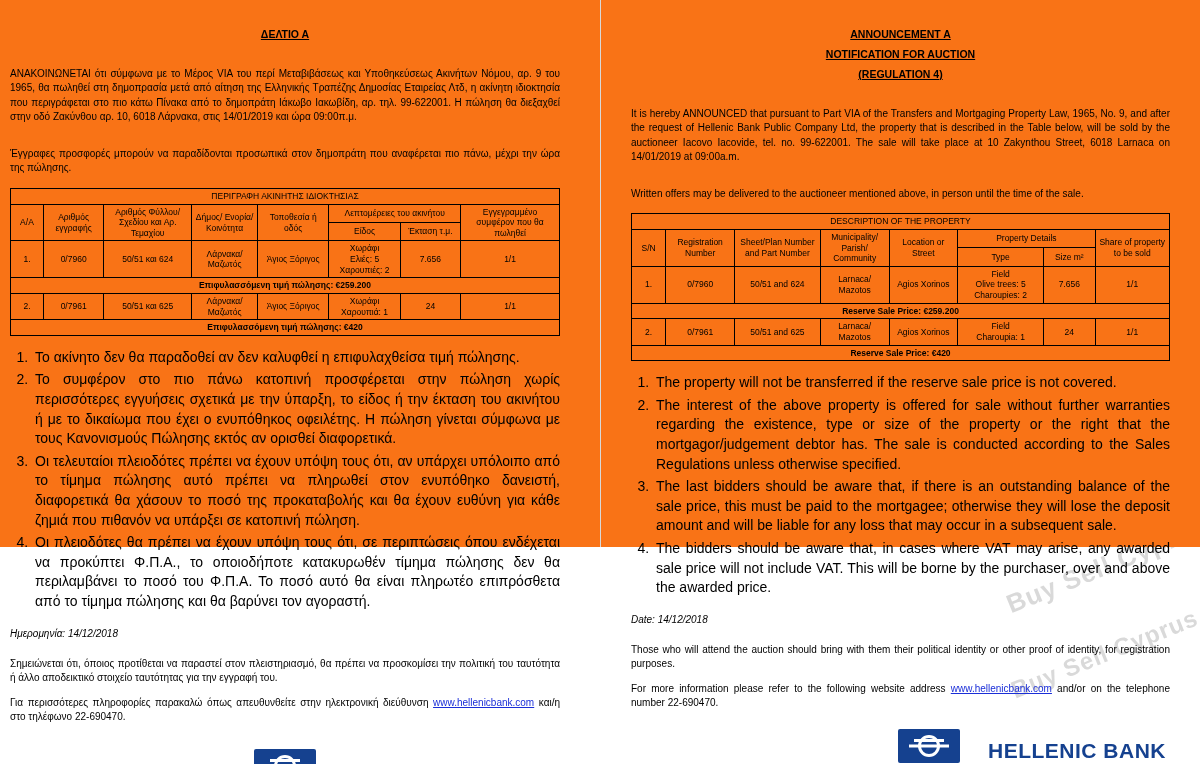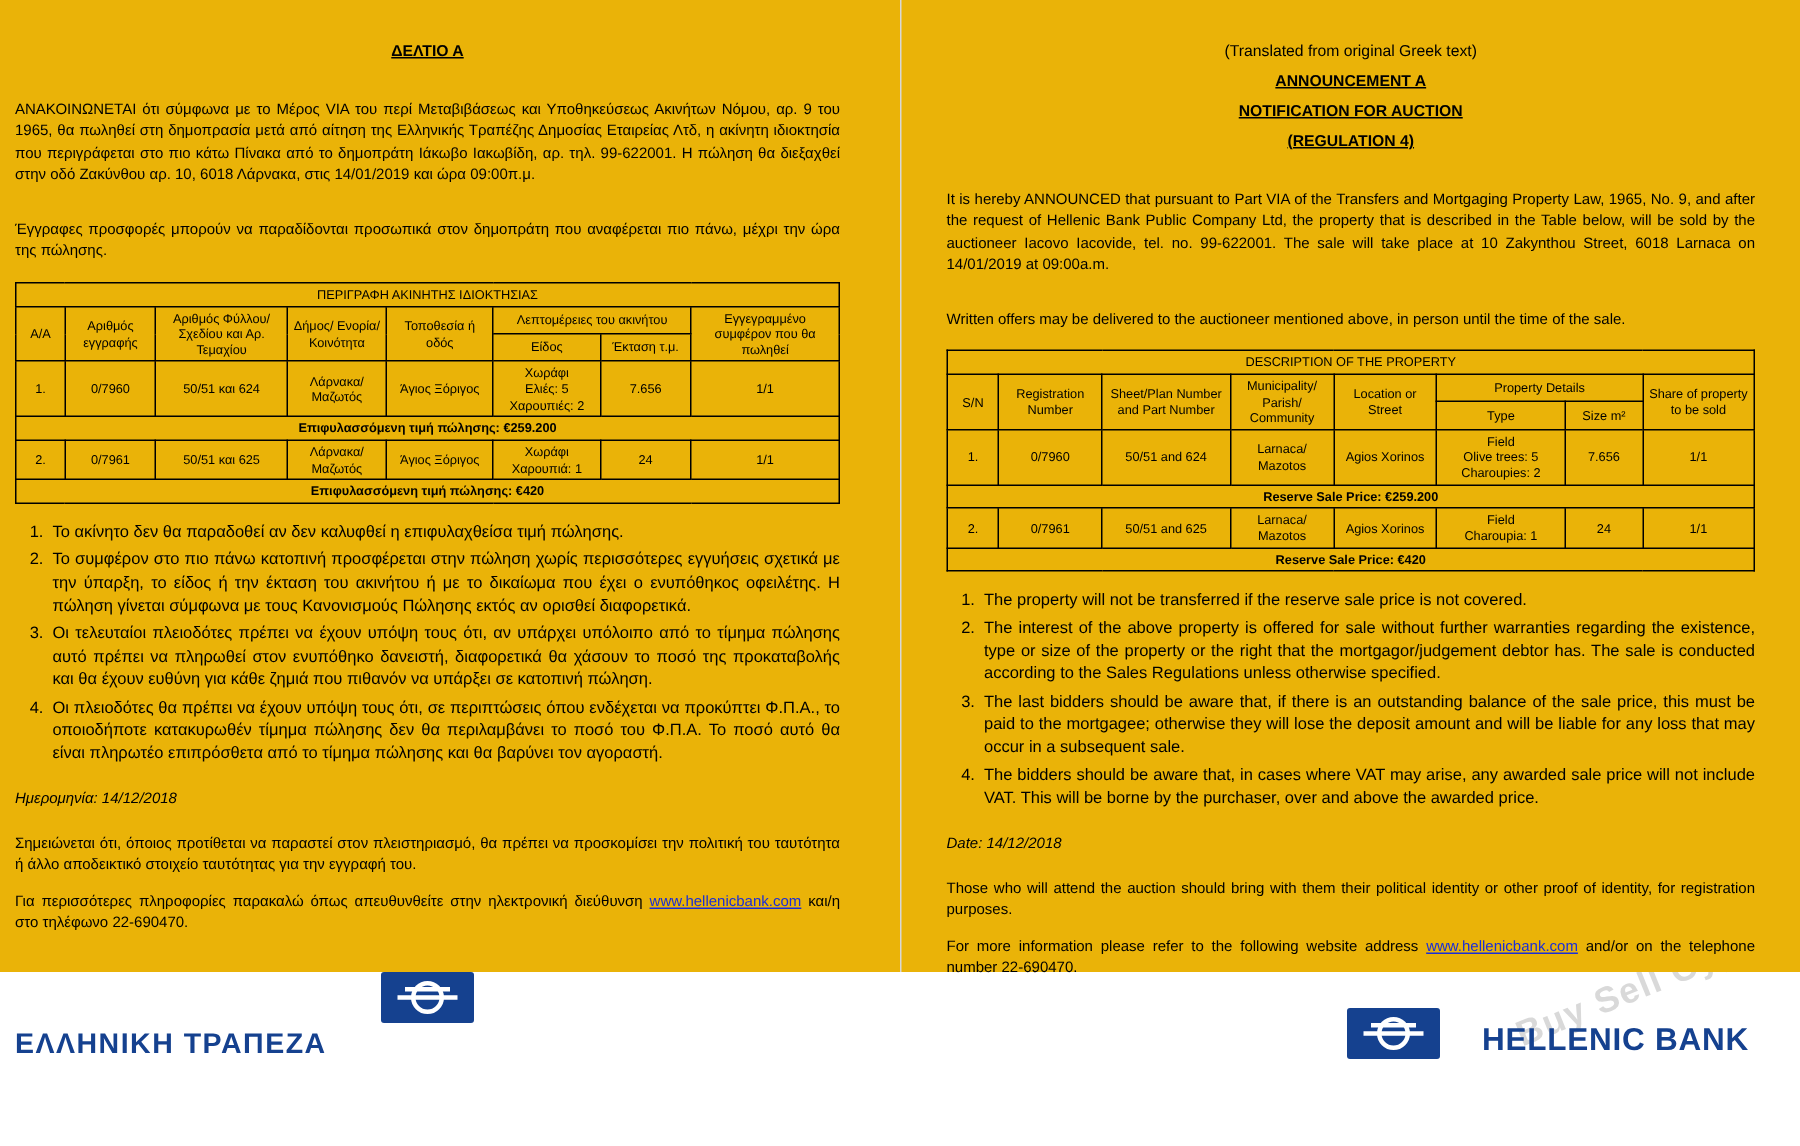--- a/index.html
+++ b/index.html
@@ -7,22 +7,22 @@
     width:1200px;height:764px;
     background:#ffffff;
     font-family:"Liberation Sans", sans-serif;
     color:#000;
     position:relative;
     overflow:hidden;
   }
   .page{
     position:absolute;
     top:0;
-    width:600px;height:648px;
-    background:#eab308;
+    width:600px;height:547px;
+    background:#f97316;
     box-sizing:border-box;
   }
   .page.left{left:0;padding:25px 40px 10px 10px;}
   .page.right{left:600px;padding:25px 30px 10px 30px;border-left:1px solid #d8d8d8;}
 
   .hdr{text-align:center;font-size:10.5px;line-height:1.9;}
   .hdr .u{text-decoration:underline;font-weight:bold;}
   .hdr .plain{font-weight:normal;text-decoration:none;}
   .hdr-line{margin:0;}
 
@@ -41,21 +41,21 @@
     padding:2px 2px;
     text-align:center;
     vertical-align:middle;
     line-height:1.25;
   }
   table.prop th{font-weight:normal;}
   .tbl-title{font-weight:normal;}
   .reserve{text-align:left;padding-left:6px;font-weight:bold;}
 
   ol.notes{
-    font-size:11px;
+    font-size:14px;
     line-height:1.4;
     margin:12px 0 0 0;
     padding-left:22px;
     text-align:justify;
   }
   ol.notes li{margin-bottom:3px;padding-left:3px;}
 
   .date{font-size:10px;margin-top:16px;font-style:italic;}
   .tailp{font-size:10px;line-height:1.45;margin-top:18px;text-align:justify;}
   .tailp.small-gap{margin-top:10px;}
@@ -207,21 +207,20 @@
     </div>
   </div>
   <div style="text-align:left;margin-top:4px;">
     <span class="brand-gr">ΕΛΛΗΝΙΚΗ ΤΡΑΠΕΖΑ</span>
   </div>
 </div>
 
 <div class="page right">
 
   <div class="hdr">
-    <div class="hdr-line"><span class="plain">(Translated from original Greek text)</span></div>
     <div class="hdr-line"><span class="u">ANNOUNCEMENT A</span></div>
     <div class="hdr-line"><span class="u">NOTIFICATION FOR AUCTION</span></div>
     <div class="hdr-line"><span class="u">(REGULATION 4)</span></div>
   </div>
 
   <p class="body">It is hereby ANNOUNCED that pursuant to Part VIA of the Transfers and Mortgaging Property Law, 1965, No. 9, and after the request of Hellenic Bank Public Company Ltd, the property that is described in the Table below, will be sold by the auctioneer Iacovo Iacovide, tel. no. 99-622001.  The sale will take place at 10 Zakynthou Street, 6018 Larnaca on 14/01/2019 at 09:00a.m.</p>
   <p class="body">Written offers may be delivered to the auctioneer mentioned above, in person until the time of the sale.</p>
 
   <table class="prop">
     <colgroup>

